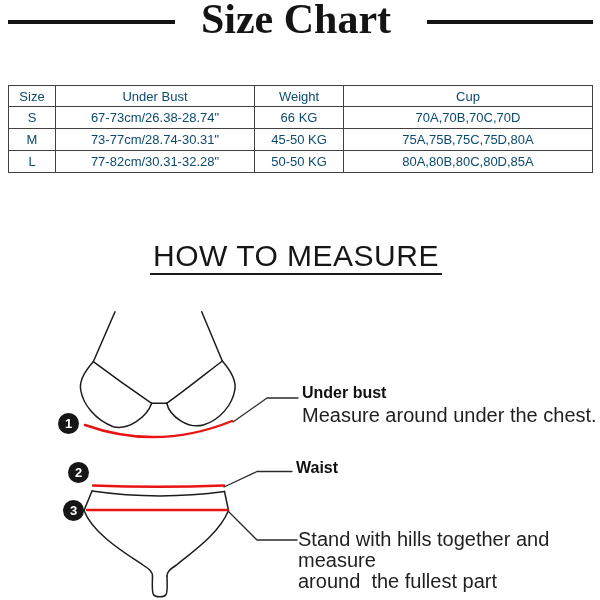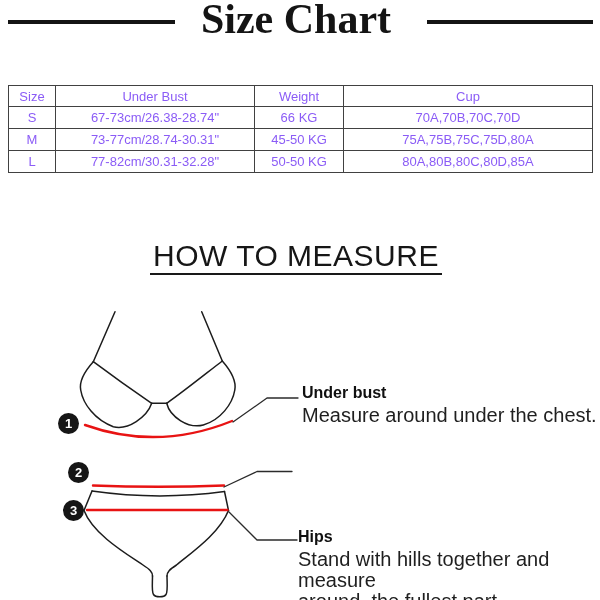--- a/index.html
+++ b/index.html
@@ -40,21 +40,21 @@
 
   
   table.size-table {
     position: absolute;
     left: 8px;
     top: 85px;
     width: 584px;
     border-collapse: collapse;
     table-layout: fixed;
     font-size: 13px;
-    color: #8b5cf6;
+    color: #0c4a6e;
   }
   table.size-table th,
   table.size-table td {
     border: 1px solid #414141;
     text-align: center;
     vertical-align: middle;
     font-weight: 400;
     height: 22px;
     padding: 0 2px;
     white-space: nowrap;
@@ -200,20 +200,20 @@
 
   <div class="badge" style="left:58px; top:413px">1</div>
   <div class="badge" style="left:68px; top:462px">2</div>
   <div class="badge" style="left:63px; top:500px">3</div>
 
   <div class="callout" style="left:302px; top:383px">
     <div class="callout-label">Under bust</div>
     <div class="callout-desc">Measure around under the chest.</div>
   </div>
   <div class="callout" style="left:296px; top:458px">
+    <div class="callout-label">Waist</div>
   </div>
   <div class="callout" style="left:298px; top:527px">
-    <div class="callout-label">Hips</div>
     <div class="callout-desc">Stand with hills together and measure
 around  the fullest part</div>
   </div>
 
 </div>
 
 </body></html>

